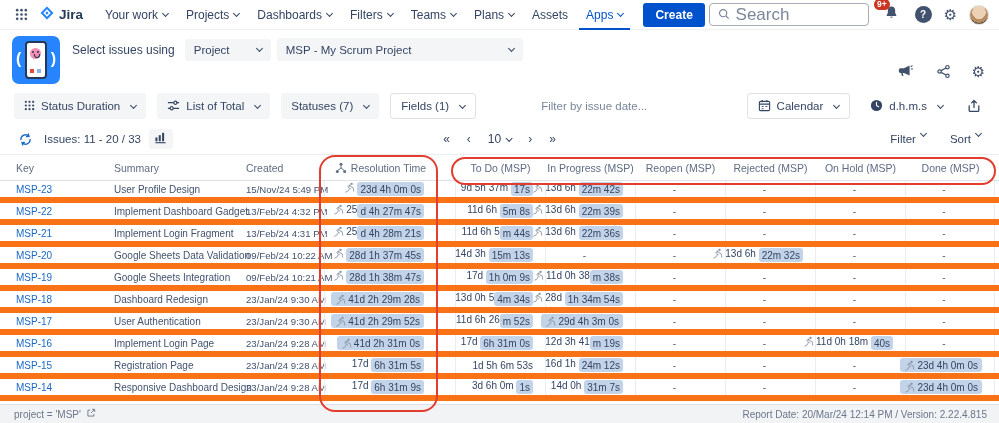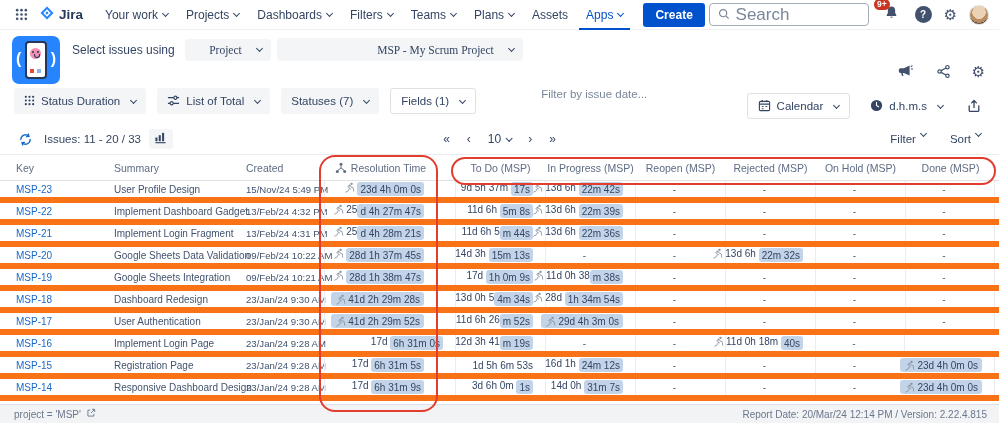--- a/index.html
+++ b/index.html
@@ -41,26 +41,26 @@
   .appicon .paren.l{left:4px}.appicon .paren.r{right:4px}
   .phone{position:absolute;left:13px;top:5px;width:22px;height:38px;background:#fff;border:2.5px solid #253858;border-radius:4px}
   .face{position:absolute;left:3px;top:5px;width:11px;height:11px;border-radius:50%;background:#F48FB1}
   .face:before{content:"";position:absolute;left:2px;top:3px;width:2px;height:2px;border-radius:50%;background:#253858;box-shadow:5px 0 0 #253858}
   .face:after{content:"";position:absolute;left:3.5px;top:6px;width:4px;height:2.5px;border:1.2px solid #253858;border-top:none;border-radius:0 0 4px 4px}
   .sq1{position:absolute;left:3px;bottom:4px;width:4px;height:4px;background:#E5493A}
   .sq2{position:absolute;left:10px;bottom:4px;width:4px;height:4px;background:#8BB5E8}
   .selcol{display:flex;gap:6px;padding-top:2px}
   .selrow{display:flex;align-items:center;gap:10px}
   .sel-label{font-size:12px;color:var(--navy2)}
-  .dd{display:inline-flex;align-items:center;justify-content:flex-end;gap:10px;background:var(--graybg);border:none;border-radius:3px;height:22px;padding:0 9px;font-size:11.5px;color:var(--navy2);font-family:Liberation Serif, serif;cursor:pointer}
+  .dd{display:inline-flex;align-items:center;justify-content:space-between;gap:10px;background:var(--graybg);border:none;border-radius:3px;height:22px;padding:0 9px;font-size:11.5px;color:var(--navy2);font-family:Liberation Sans, sans-serif;cursor:pointer}
   .dd.wide{width:246px;height:23px}
   .ah-icons{margin-left:auto;display:flex;align-items:center;gap:17px;padding-top:24px;color:var(--navy)}
 
   
-  .toolbar{height:36px;display:flex;gap:11px;padding:0 14px}
+  .toolbar{height:36px;display:flex;align-items:center;gap:11px;padding:0 14px}
   .btn{display:inline-flex;align-items:center;gap:6px;background:var(--graybg);border:none;border-radius:3px;height:26px;padding:0 10px;font-size:11.5px;color:var(--navy2);font-family:inherit;cursor:pointer;white-space:nowrap}
   .btn.white{background:#fff;border:1px solid var(--border2)}
   .btn.plain{background:transparent}
   .filter-ph{margin-left:54px;font-size:11.5px;color:var(--ph);cursor:text}
   .tb-right{margin-left:auto;display:flex;align-items:center;gap:10px}
 
   
   .issuesbar{position:relative;height:30px;display:flex;align-items:center;padding:0 14px}
   .ib-left{display:flex;align-items:center;gap:8px}
   .issues-label{font-size:11.5px;color:var(--navy2)}
@@ -618,20 +618,26 @@
           <div class="td st dashc last">
             <span class="dash">-</span>
           </div>
         </div>
         <div class="tr">
           <div class="td key">
             <a>MSP-16</a>
           </div>
           <div class="td sum">Implement Login Page</div>
           <div class="td created">23/Jan/24 9:28 AM</div>
+          <div class="td rt">
+            <span class="dur full"><svg class="run" width="11" height="11" viewBox="0 0 14 14">
+                <circle cx="9.6" cy="2.3" r="1.5" fill="#8993A4"></circle>
+                <path d="M2.2 12.8 5 11.6l1.6-2.9M4.8 5.6l2.5-1.8 1.6 2.4 2.7.9.8 4.6M7.3 3.8 5.9 7.3l2.4 1.4" fill="none" stroke="#8993A4" stroke-width="1.1" stroke-linecap="round" stroke-linejoin="round"></path>
+              </svg><span class="hl">41d 2h 31m 0s</span></span>
+          </div>
           <div class="td"></div>
           <div class="td st">
             <span class="dur"><span class="pre">17d </span><span class="hl">6h 31m 0s</span></span>
           </div>
           <div class="td st">
             <span class="dur"><span class="pre">12d 3h 41</span><span class="hl">m 19s</span></span>
           </div>
           <div class="td st dashc">
             <span class="dash">-</span>
           </div>

